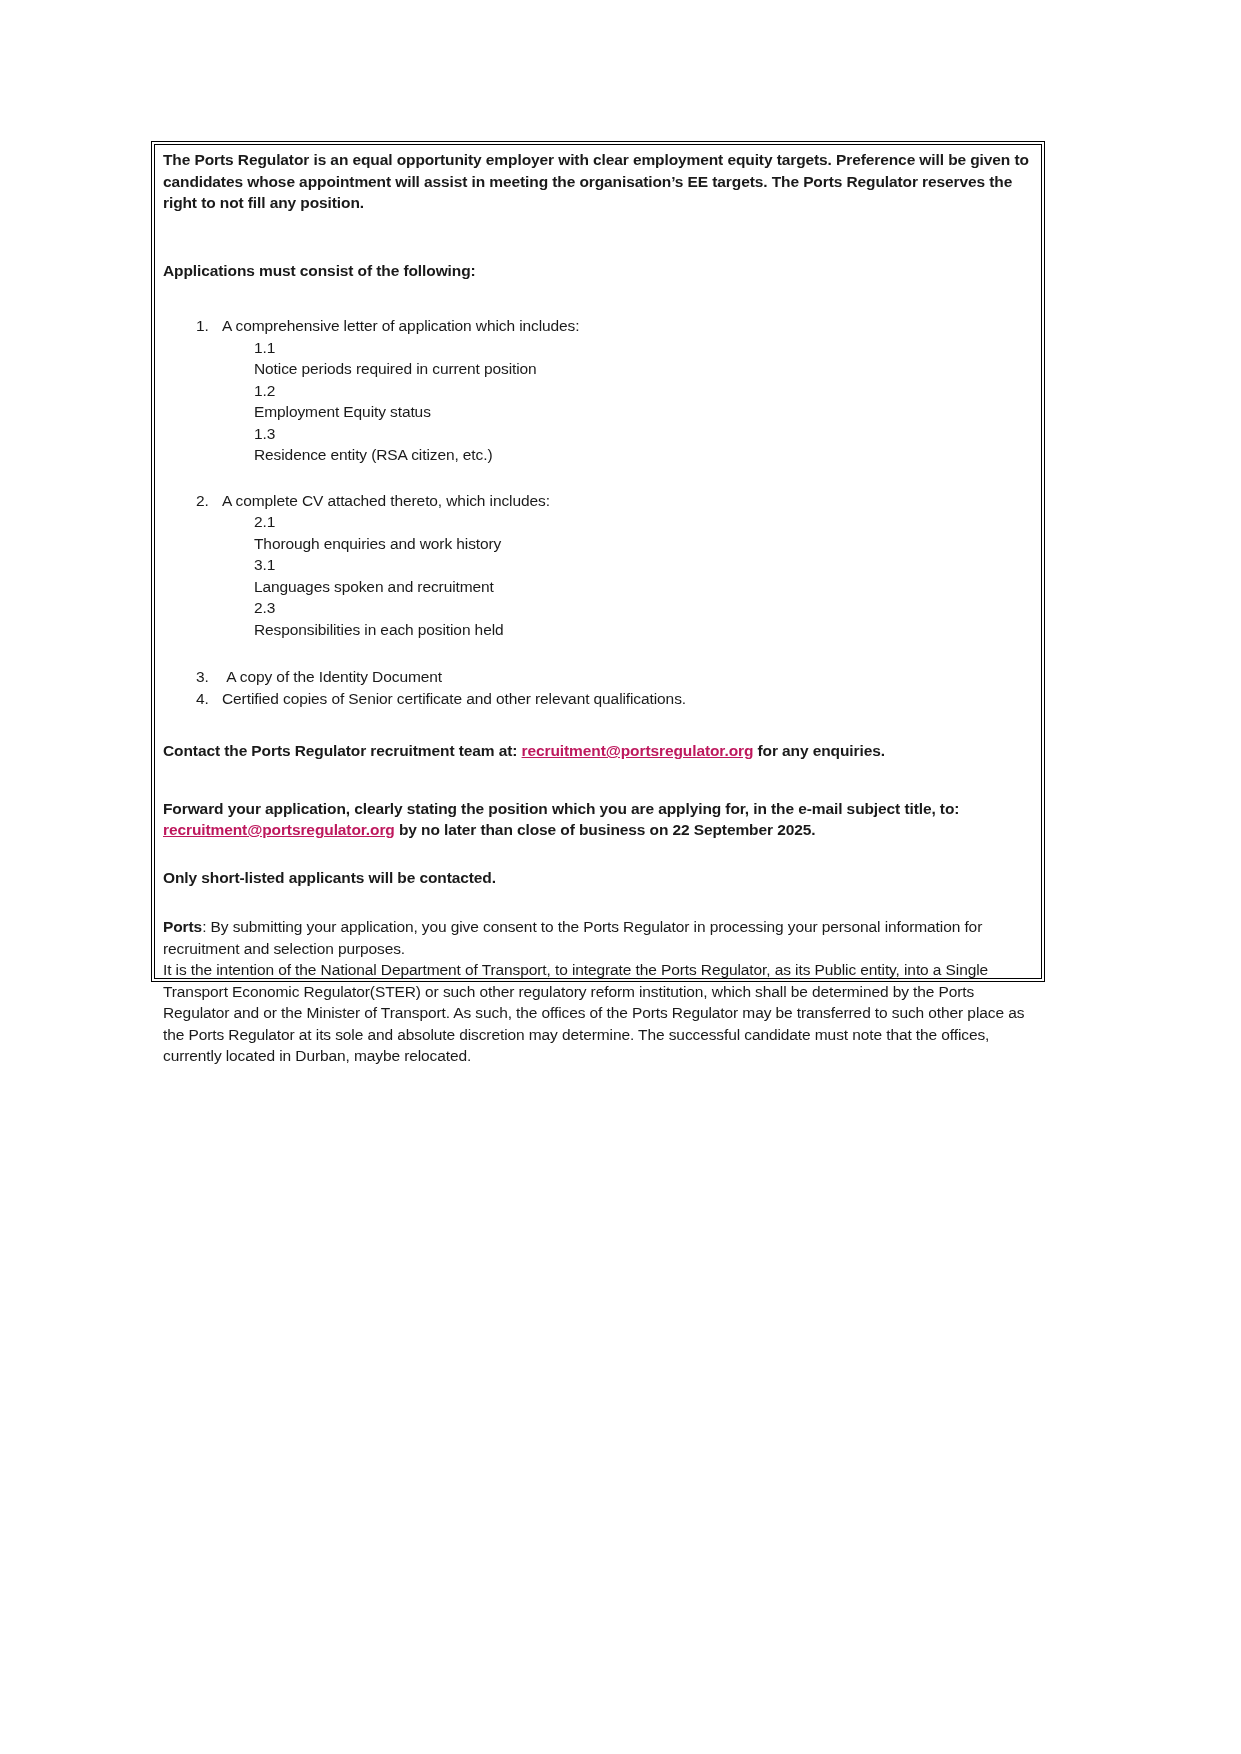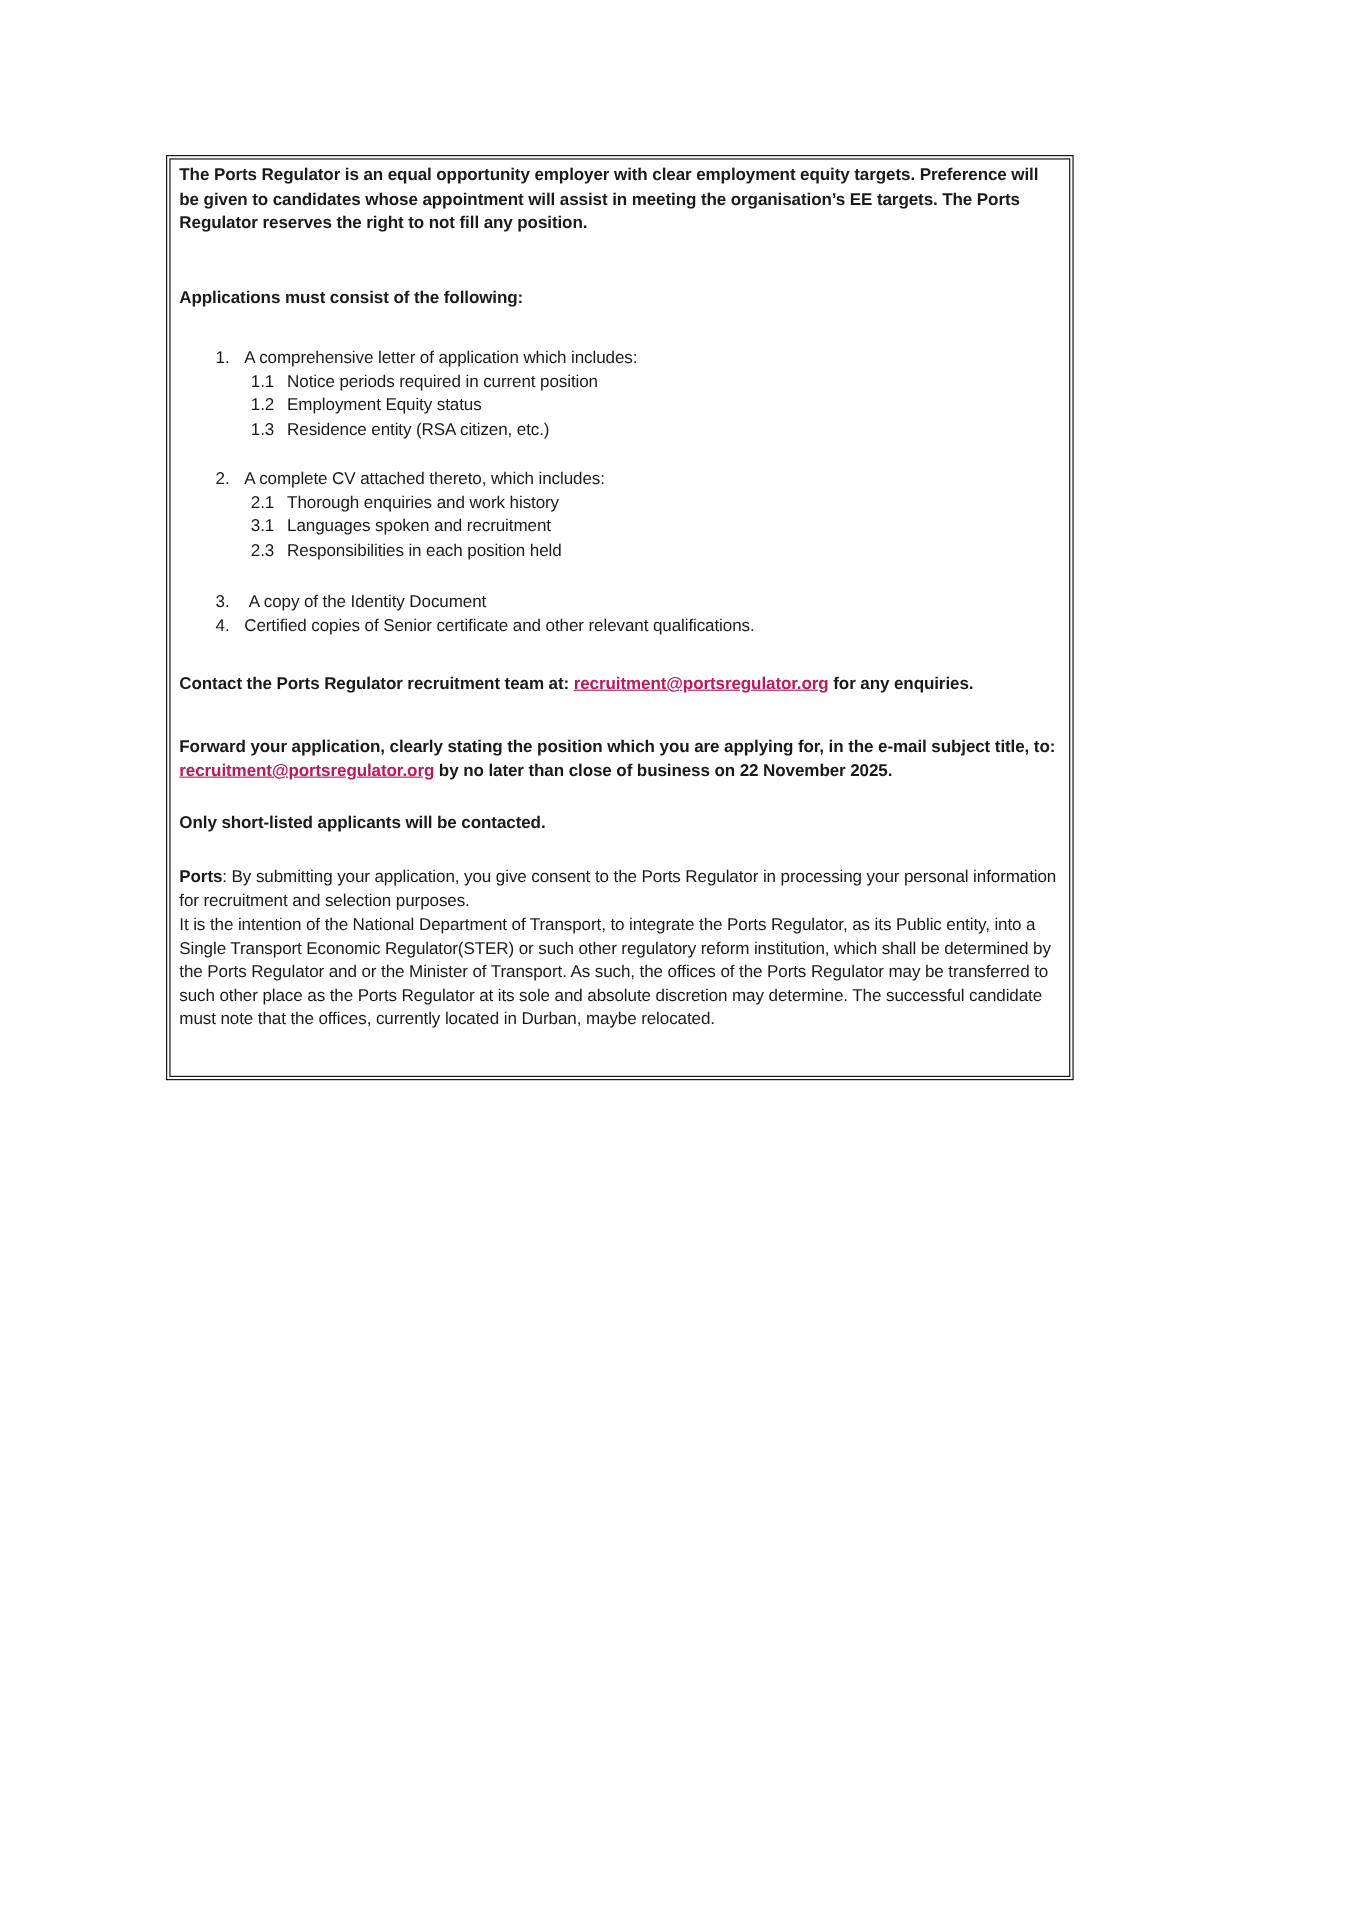--- a/index.html
+++ b/index.html
@@ -13,38 +13,38 @@
   }
   .doc-page {
     position: absolute;
     inset: 0;
     background: #ffffff;
   }
   .doc-box {
     position: absolute;
     left: 151px;
     top: 141px;
-    width: 825px;
+    width: 894px;
     height: 841px;
     border: 4px double #000000;
     padding: 4px 6px 30px 8px;
     font-size: 15.5px;
     line-height: 21.5px;
     letter-spacing: -0.1px;
   }
   .b { font-weight: 700; }
   .para { white-space: pre-wrap; }
   .h-applications { margin-top: 46px; font-weight: 700; }
   .list { width: 100%; }
   .li { display: flex; }
   .li .num { flex: 0 0 auto; }
   .li .txt { flex: 1 1 auto; white-space: pre-wrap; }
   .li.top { margin-left: 33px; }
   .li.top .num { width: 26px; }
-  .li.sub { margin-left: 65px; }
+  .li.sub { margin-left: 91px; flex-direction: column; }
   .li.sub .num { width: 33px; }
   .mt-item1 { margin-top: 34px; }
   .mt-item2 { margin-top: 24px; }
   .mt-item3 { margin-top: 26px; }
   .p-contact { margin-top: 31px; font-weight: 700; }
   .p-forward { margin-top: 36px; font-weight: 700; }
   .p-shortlist { margin-top: 26px; font-weight: 700; }
   .p-note { margin-top: 28px; }
   a.email-link {
     color: #be185d;
@@ -105,21 +105,21 @@
       </div>
       <div class="li top">
         <span class="num">4.</span>
         <span class="txt">Certified copies of Senior certificate and other relevant qualifications.</span>
       </div>
 
     </div>
 
     <div class="para p-contact"><span>Contact the Ports Regulator recruitment team at: </span><a class="email-link">recruitment@portsregulator.org</a><span> for any enquiries.</span></div>
 
-    <div class="para p-forward"><span>Forward your application, clearly stating the position which you are applying for, in the e-mail subject title, to: </span><a class="email-link">recruitment@portsregulator.org</a><span> by no later than close of business on 22 November 2025.</span></div>
+    <div class="para p-forward"><span>Forward your application, clearly stating the position which you are applying for, in the e-mail subject title, to: </span><a class="email-link">recruitment@portsregulator.org</a><span> by no later than close of business on 22 September 2025.</span></div>
 
     <div class="para p-shortlist">Only short-listed applicants will be contacted.</div>
 
     <div class="p-note">
       <div class="para"><span class="note-label">Ports</span><span>: By submitting your application, you give consent to the Ports Regulator in processing your personal information for recruitment and selection purposes.</span></div>
       <div class="para">It is the intention of the National Department of Transport, to integrate the Ports Regulator, as its Public entity, into a Single Transport Economic Regulator(STER) or such other regulatory reform institution, which shall be determined by the Ports Regulator and or the Minister of Transport. As such, the offices of the Ports Regulator may be transferred to such other place as the Ports Regulator at its sole and absolute discretion may determine. The successful candidate must note that the offices, currently located in Durban, maybe relocated.</div>
     </div>
 
   </div>
 </div>

